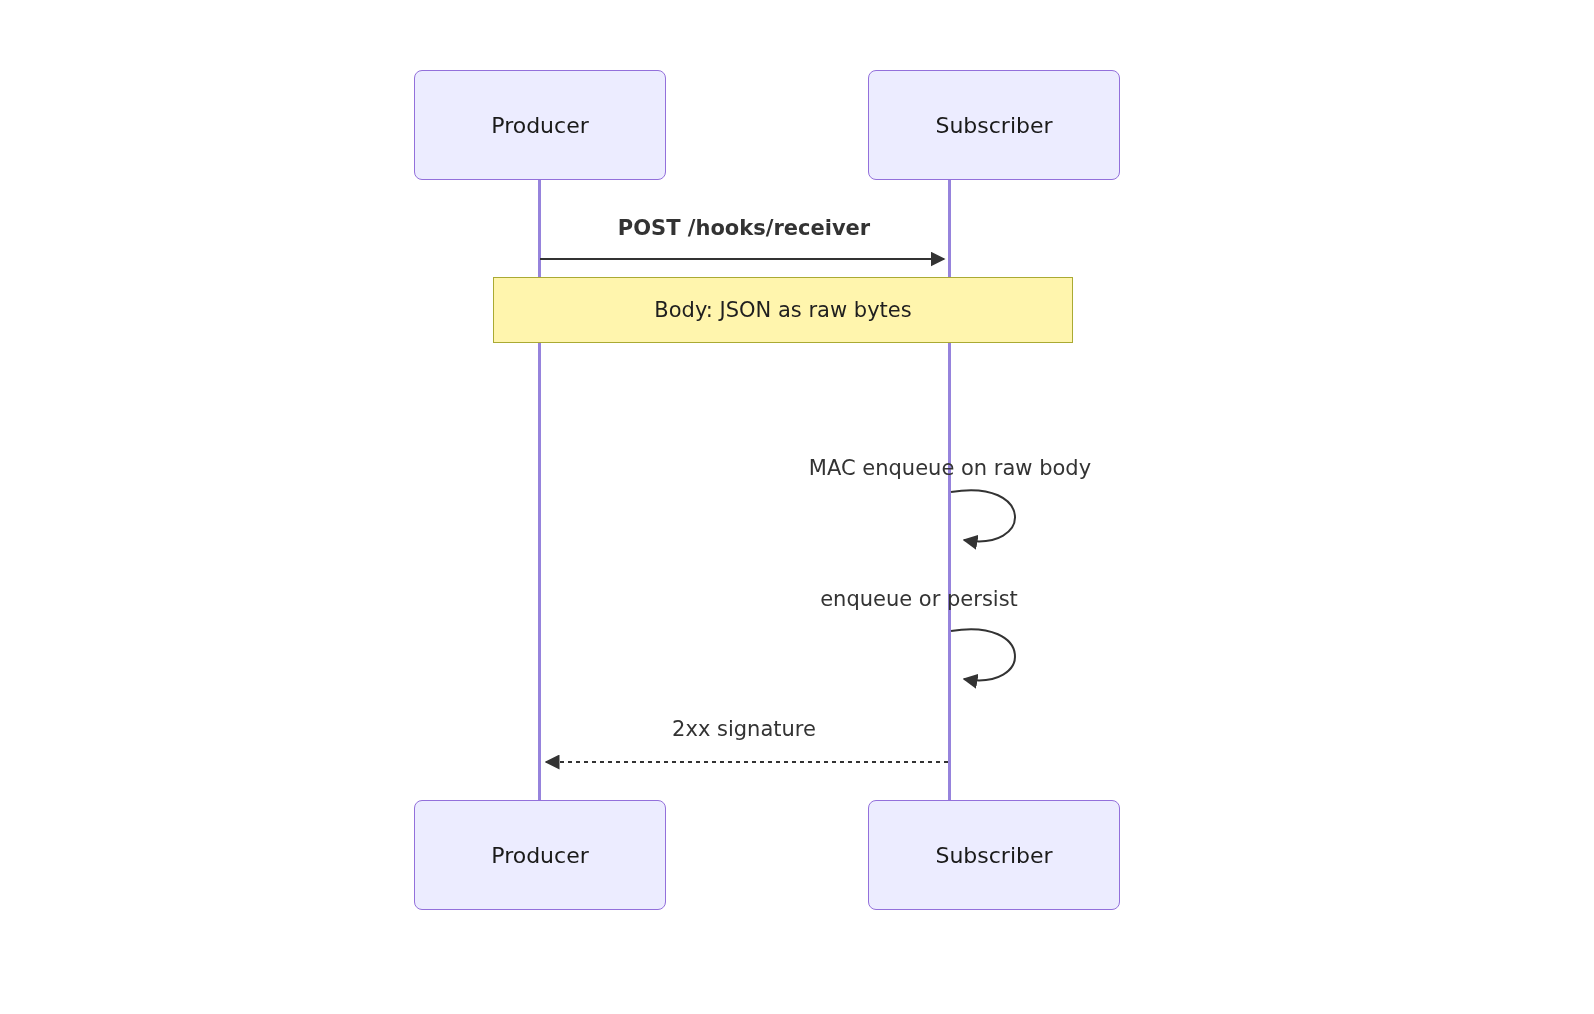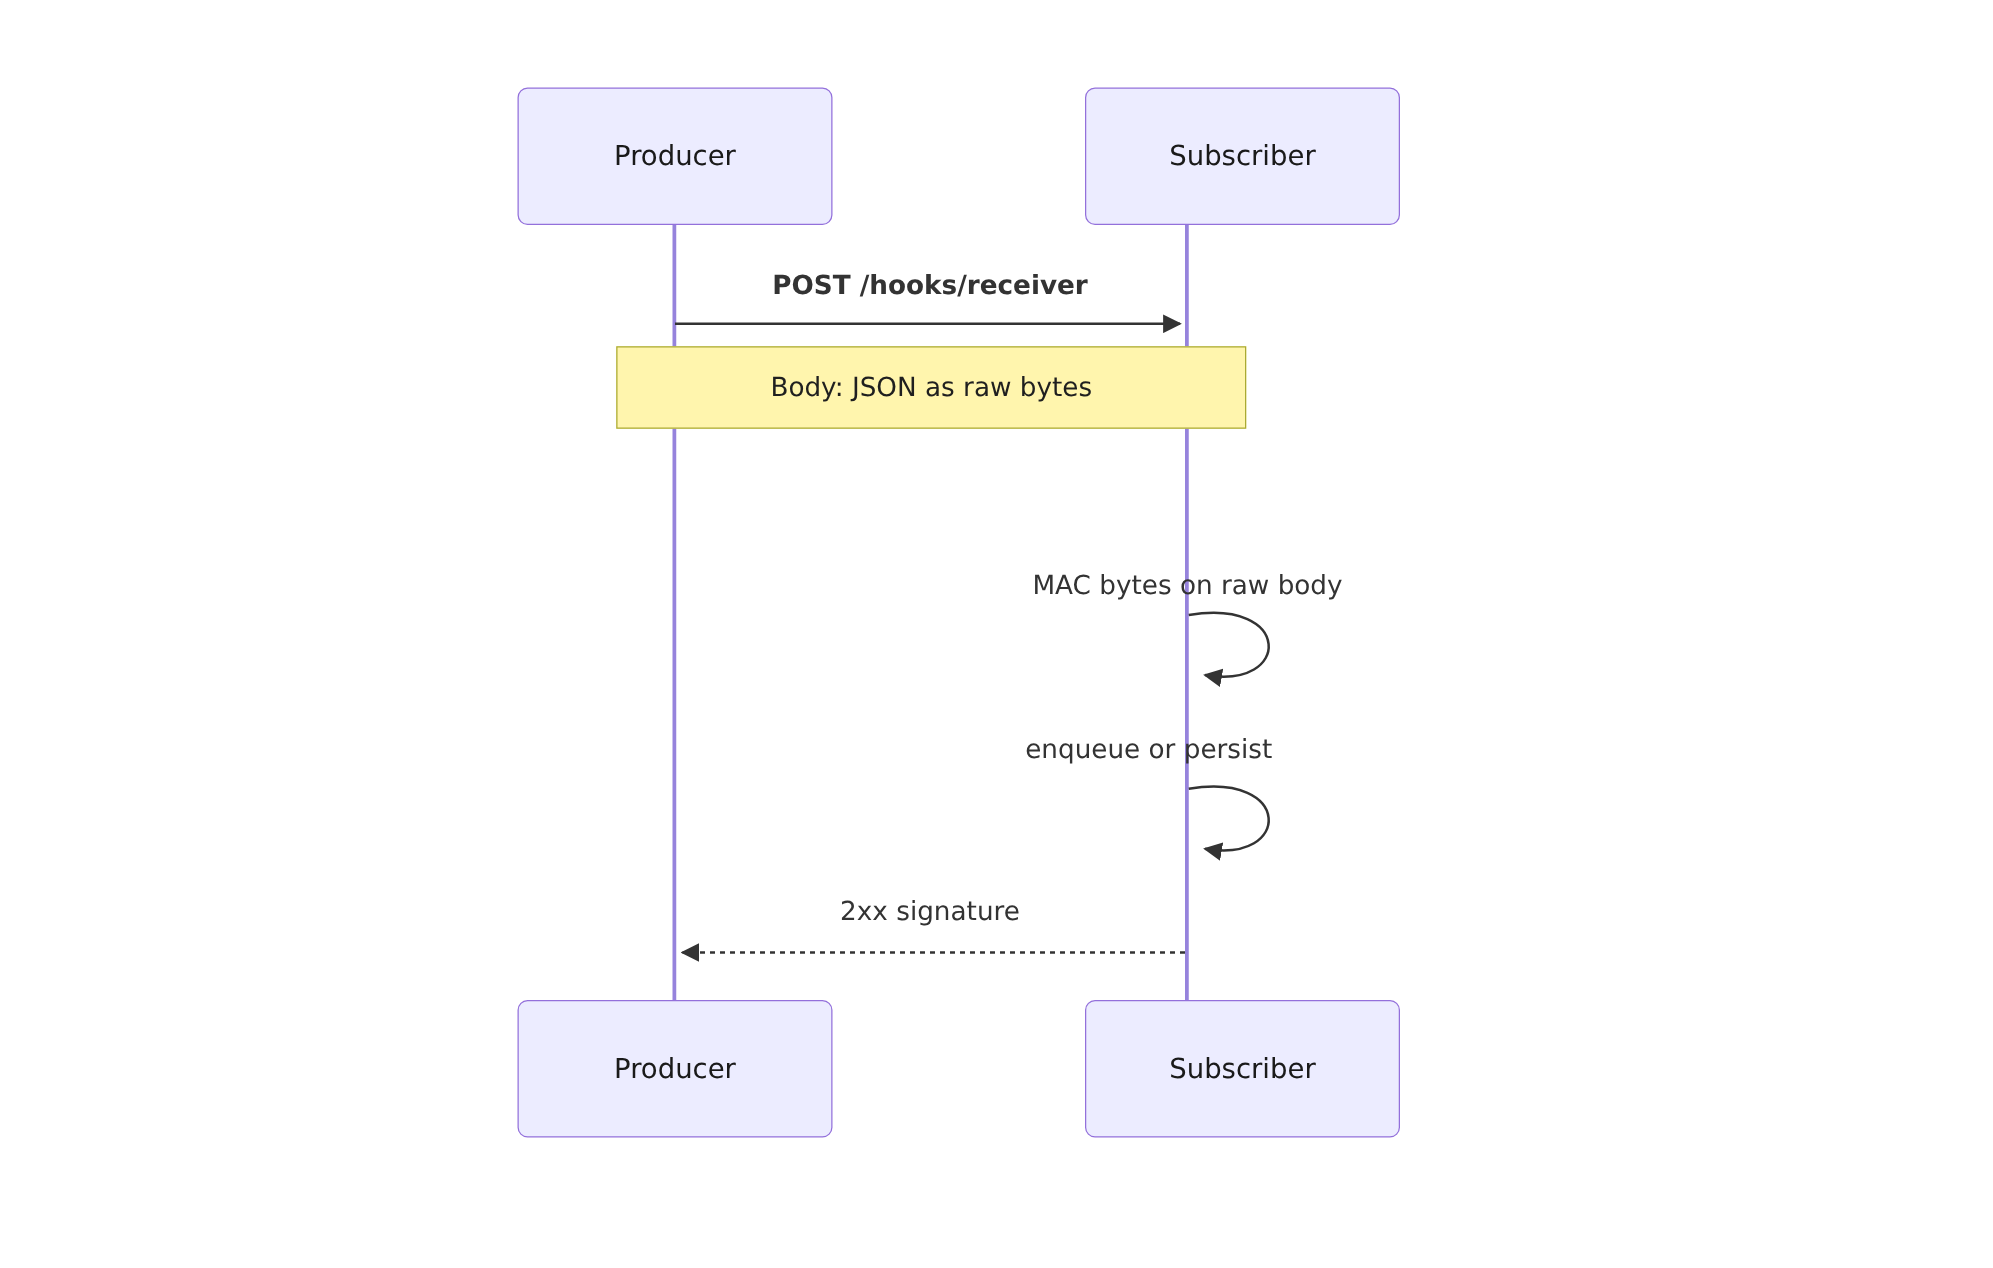--- a/index.html
+++ b/index.html
@@ -45,21 +45,21 @@
   }
   .actor.top    { top: 70px; }
   .actor.bottom { top: 800px; }
   .actor.producer   { left: 414px; }
   .actor.subscriber { left: 824px; margin-left: 44px; }
 
   
   .note {
     position: absolute;
     left: 493px;
-    width: 504px;
+    width: 580px;
     height: 66px;
     background: #FFF5AD;
     border: 1.5px solid #AAAA33;
     display: flex;
     align-items: center;
     justify-content: center;
     font-size: 21px;
     color: #1f1f1f;
     z-index: 2;
     box-sizing: border-box;
@@ -123,21 +123,21 @@
     <path d="M951,492 C1034,478 1034,552 964,540" fill="none" stroke="#333333" stroke-width="2" marker-end="url(#arrowhead)"></path>
 
     <path d="M951,631 C1034,617 1034,691 964,679" fill="none" stroke="#333333" stroke-width="2" marker-end="url(#arrowhead)"></path>
 
     <line x1="948" y1="762" x2="546" y2="762" stroke="#333333" stroke-width="2" stroke-dasharray="4 4" marker-end="url(#arrowhead)"></line>
   </svg>
 
   <div class="msg-label m1">POST /hooks/receiver</div>
   <div class="msg-label m2">2xx signature</div>
 
-  <div class="self-label s1">MAC bytes on raw body</div>
+  <div class="self-label s1">MAC enqueue on raw body</div>
   <div class="self-label s2">enqueue or persist</div>
 
   <div class="actor top producer">
     <span>Producer</span>
   </div>
   <div class="actor top subscriber">
     <span>Subscriber</span>
   </div>
   <div class="actor bottom producer">
     <span>Producer</span>

